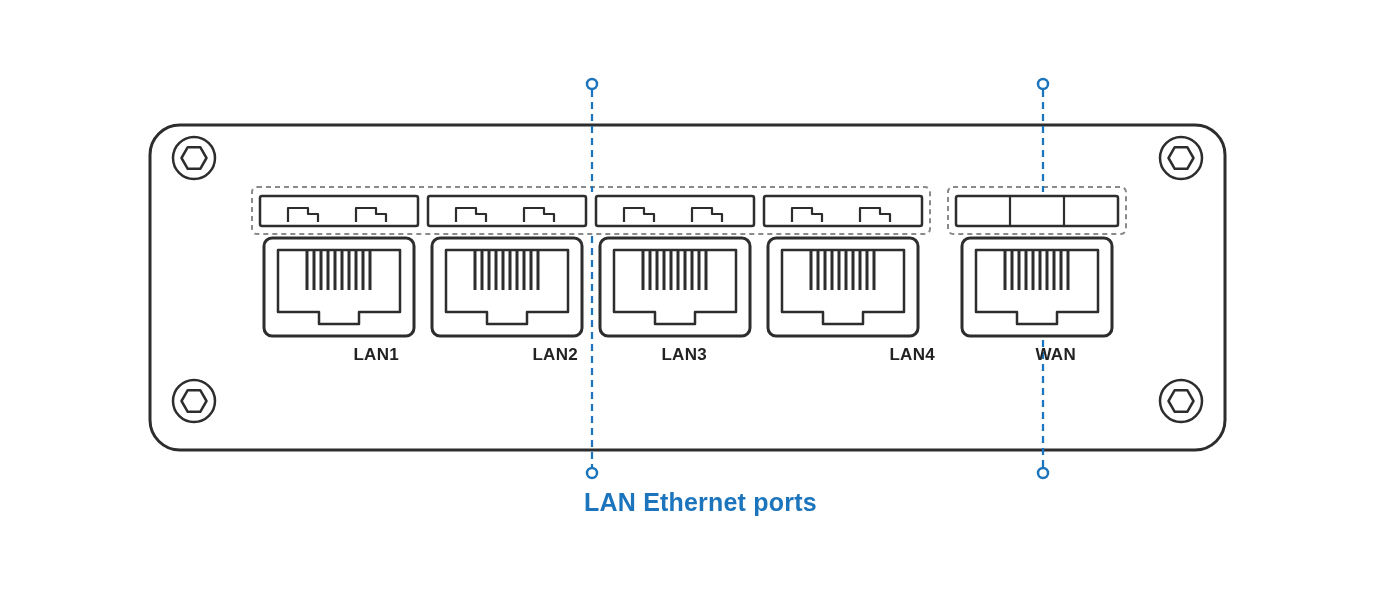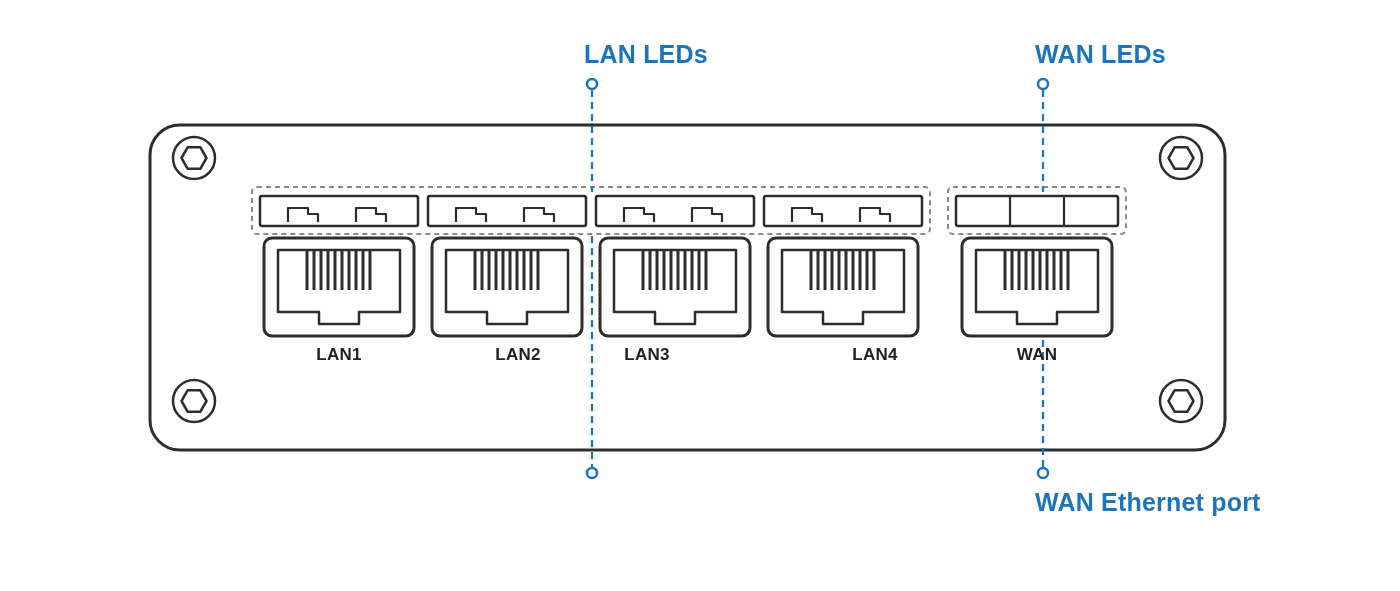--- a/index.html
+++ b/index.html
@@ -19,21 +19,21 @@
   .cd  { stroke: var(--callout-blue,#1c75bc); stroke-width:2.5; fill:#ffffff; }
 
   
   .callout {
     position:absolute; color: var(--callout-blue,#1c75bc);
     font-weight:700; font-size:25px; letter-spacing:0.2px; white-space:nowrap;
   }
   .callout.top    { top:40px; }
   .callout.bottom { top:488px; }
   .portlabel {
-    position:absolute; top:345px; width:120px; text-align:center;
+    position:absolute; top:345px; width:120px; text-align:right;
     color: var(--label-dark,#222222); font-weight:700; font-size:17px; letter-spacing:0.3px;
   }
 </style>
 </head>
 <body>
 
 <div class="stage">
 
   <svg class="art" viewBox="0 0 1400 591">
     <defs>
@@ -111,23 +111,21 @@
     <line x1="1043" y1="90" x2="1043" y2="192" class="cl"></line>
     <circle cx="1043" cy="84" r="5" class="cd"></circle>
 
     <line x1="592" y1="236" x2="592" y2="467" class="cl"></line>
     <circle cx="592" cy="473" r="5" class="cd"></circle>
 
     <line x1="1043" y1="340" x2="1043" y2="467" class="cl"></line>
     <circle cx="1043" cy="473" r="5" class="cd"></circle>
   </svg>
 
-  <div class="callout top" style="left:584px">LAN LEDs</div>
-  <div class="callout top" style="left:1035px">WAN LEDs</div>
-  <div class="callout bottom" style="left:1035px">WAN Ethernet port</div>
+  <div class="callout bottom" style="left:584px">LAN Ethernet ports</div>
 
   <div class="portlabel" style="left:279px">LAN1</div>
   <div class="portlabel" style="left:458px">LAN2</div>
   <div class="portlabel" style="left:587px">LAN3</div>
   <div class="portlabel" style="left:815px">LAN4</div>
-  <div class="portlabel" style="left:977px">WAN</div>
+  <div class="portlabel" style="left:956px">WAN</div>
 
 </div>
 
 </body></html>

